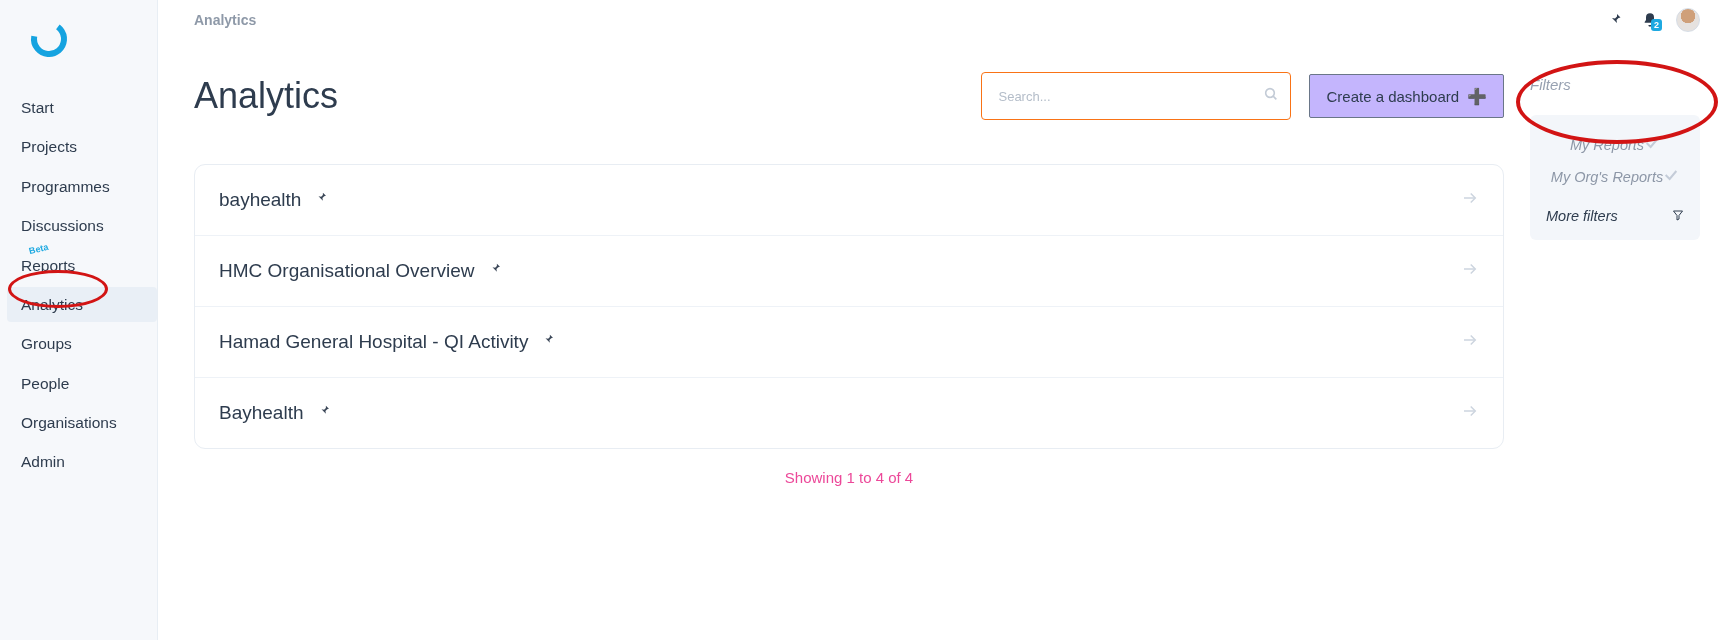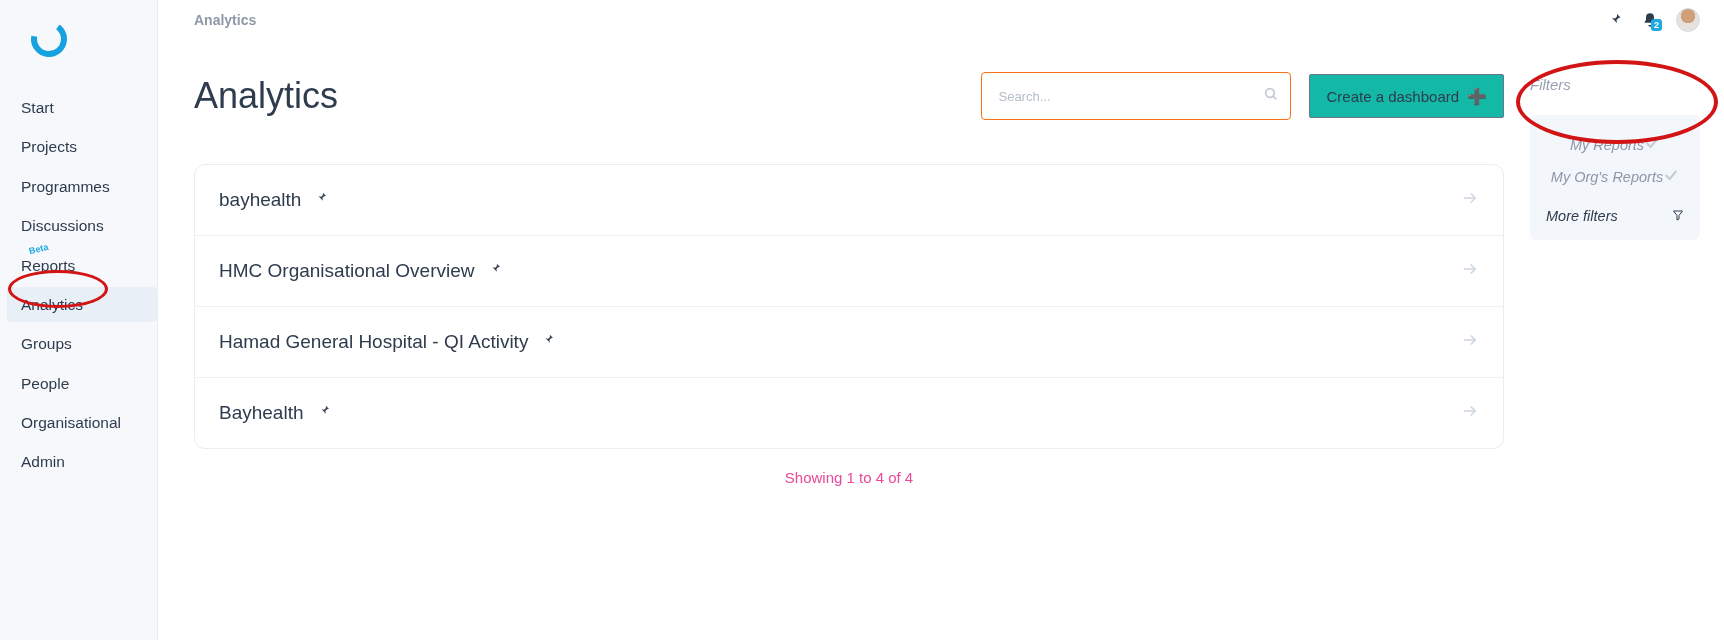--- a/index.html
+++ b/index.html
@@ -142,21 +142,21 @@
   .search input::placeholder { color: #b4bdc9; }
   .search-icon {
     position: absolute;
     right: 12px; top: 50%;
     transform: translateY(-50%);
     color: #c3cbd6;
   }
   .create-btn {
     height: 44px;
     border: 1px solid #6a7688;
-    background: #14b8a6;
+    background: #c4b5fd;
     padding: 0 16px;
     font-size: 15px;
     color: #2e3c4e;
     display: flex;
     align-items: center;
     gap: 8px;
     cursor: pointer;
     border-radius: 2px;
   }
   .create-btn .plus { font-weight: 800; font-size: 16px; }
@@ -262,21 +262,21 @@
     <div class="nav-item">Projects</div>
     <div class="nav-item">Programmes</div>
     <div class="nav-item">Discussions</div>
     <div class="nav-item">
       <span class="beta">Beta</span>
       <span>Reports</span>
     </div>
     <div class="nav-item active">Analytics</div>
     <div class="nav-item">Groups</div>
     <div class="nav-item">People</div>
-    <div class="nav-item">Organisational</div>
+    <div class="nav-item">Organisations</div>
     <div class="nav-item">Admin</div>
   </nav>
 </aside>
 
 <header class="topbar">
   <div class="breadcrumb">Analytics</div>
   <div class="topbar-spacer"></div>
   <div class="topbar-icons">
     <span class="top-pin">
       <svg width="16" height="16" viewBox="0 0 24 24" fill="#2e3c4e">

